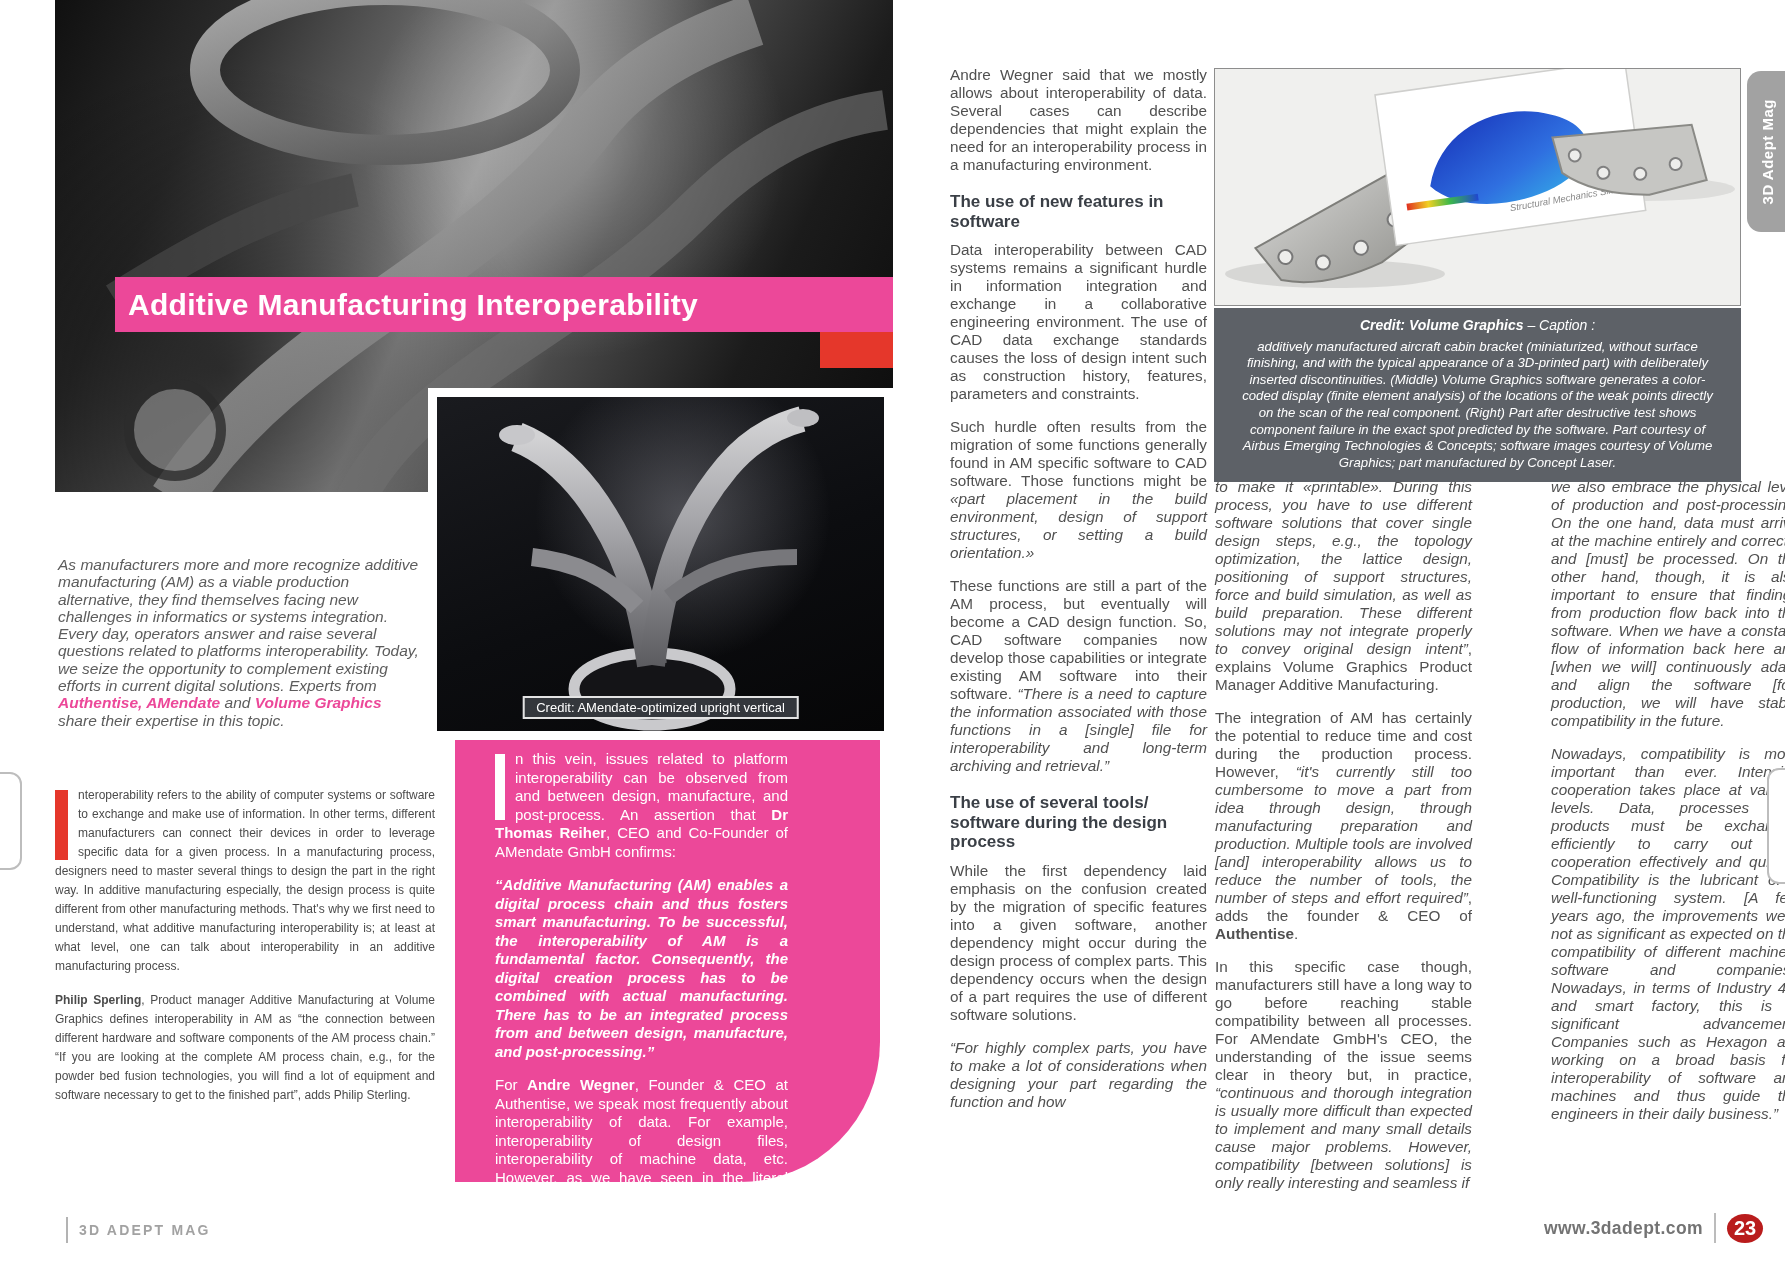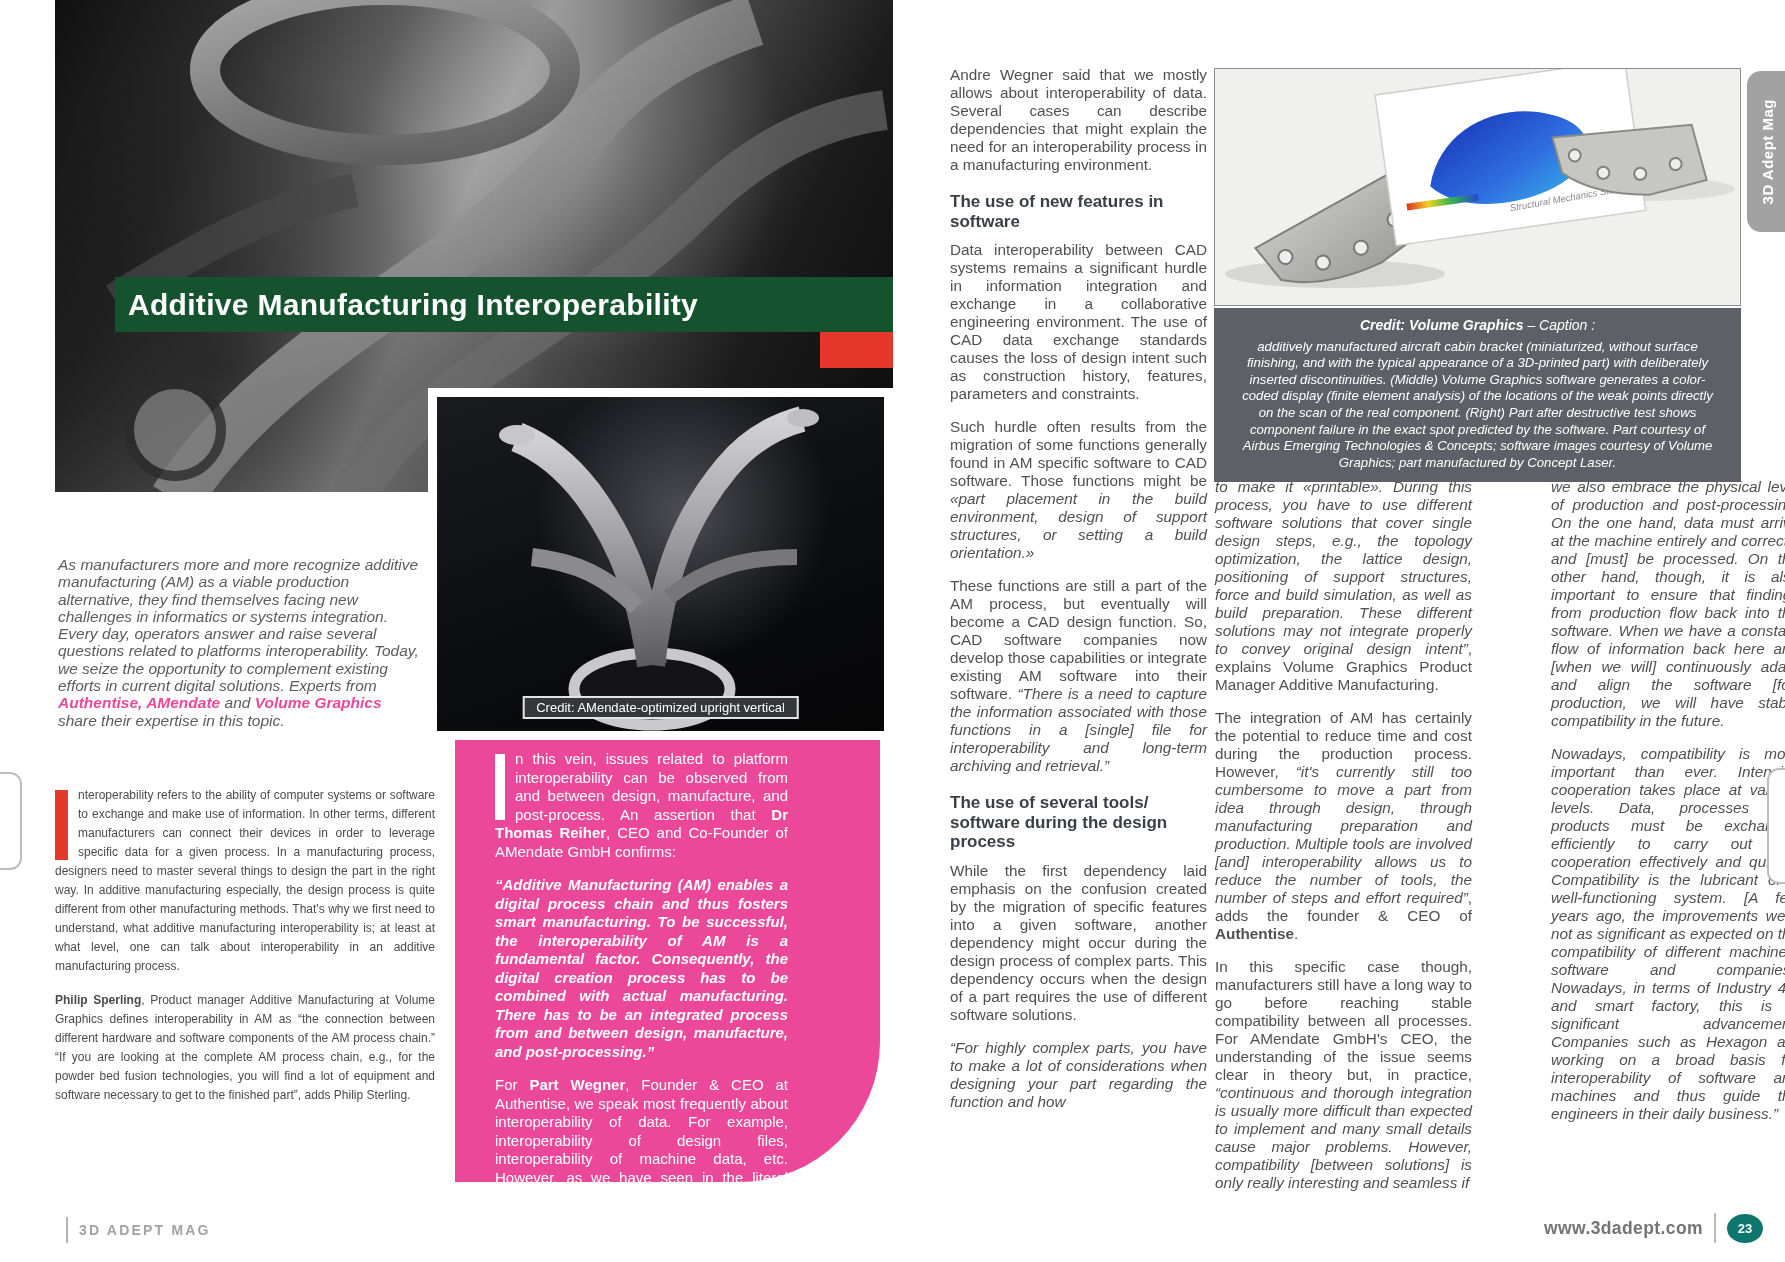--- a/index.html
+++ b/index.html
@@ -6,21 +6,21 @@
   body{font-family:"Liberation Sans",sans-serif;}
   .spread{position:relative;width:1785px;height:1262px;background:#fff;overflow:hidden;}
   .abs{position:absolute;}
 
   
   .main-photo{left:55px;top:0;width:838px;height:492px;
     background:
       radial-gradient(circle at 62% 30%, rgba(255,255,255,.28), rgba(255,255,255,0) 34%),
       radial-gradient(circle at 20% 75%, rgba(0,0,0,.5), rgba(0,0,0,0) 40%),
       linear-gradient(115deg,#101010 0%,#2b2b2b 18%,#5b5b5b 33%,#929292 47%,#4a4a4a 62%,#1b1b1b 80%,#0b0b0b 100%);}
-  .banner-bar{left:115px;top:277px;width:778px;height:55px;background:#14532d;z-index:3;
+  .banner-bar{left:115px;top:277px;width:778px;height:55px;background:#ec4899;z-index:3;
     color:#fff;font-weight:bold;font-size:30px;line-height:55px;padding-left:13px;box-sizing:border-box;letter-spacing:.3px;white-space:nowrap;}
   .banner-end{left:820px;top:277px;width:73px;height:91px;background:#e5372b;z-index:2;}
   .photo2{left:428px;top:388px;width:465px;height:352px;border:9px solid #ffffff;box-sizing:border-box;z-index:4;
     background:
       radial-gradient(circle at 55% 35%, rgba(190,190,200,.35), rgba(0,0,0,0) 45%),
       linear-gradient(160deg,#1a1b1f 0%,#0c0d10 55%,#060607 100%);}
   .credit-bar{position:absolute;left:50%;bottom:12px;transform:translateX(-50%);
     background:#34373c;border:2px solid #e3e3e3;color:#fff;font-size:13px;line-height:17px;
     padding:1px 12px;white-space:nowrap;}
 
@@ -60,21 +60,21 @@
   .edge-tab{background:#fff;border:2px solid #bdbdbd;border-radius:12px;z-index:5;}
   .edge-tab.left{left:-20px;top:772px;width:38px;height:94px;}
   .edge-tab.right{left:1767px;top:768px;width:38px;height:112px;}
 
   .footer-left{left:66px;top:1214px;display:flex;align-items:center;height:32px;}
   .fl-bar{width:2px;height:26px;background:#b3b3b3;margin-right:11px;}
   .fl-text{color:#a2a2a2;font-weight:bold;font-size:14px;letter-spacing:2.2px;}
   .footer-right{right:22px;top:1210px;display:flex;align-items:center;height:36px;}
   .fr-site{color:#737373;font-weight:bold;font-size:17.5px;letter-spacing:.4px;}
   .fr-div{width:2px;height:30px;background:#bcbcbc;margin:0 11px;}
-  .fr-badge{width:36px;height:29px;border-radius:50%;background:#0f766e;color:#fff;font-weight:bold;font-size:13px;
+  .fr-badge{width:36px;height:29px;border-radius:50%;background:#b91c1c;color:#fff;font-weight:bold;font-size:20px;
     display:flex;align-items:center;justify-content:center;}
 </style>
 </head>
 <body>
 
 <div class="spread">
 
   <div class="abs main-photo">
     <svg width="838" height="492" viewBox="0 0 838 492">
       <defs>
@@ -122,21 +122,21 @@
   </div>
 
   <div class="abs col col1">
     <p><span class="dropcap"></span><span>nteroperability refers to the ability of computer systems or software to exchange and make use of information. In other terms, different manufacturers can connect their devices in order to leverage specific data for a given process. In a manufacturing process, designers need to master several things to design the part in the right way. In additive manufacturing especially, the design process is quite different from other manufacturing methods. That's why we first need to understand, what additive manufacturing interoperability is; at least at what level, one can talk about interoperability in an additive manufacturing process.</span></p>
     <p><b>Philip Sperling</b><span>, Product manager Additive Manufacturing at Volume Graphics defines interoperability in AM as “the connection between different hardware and software components of the AM process chain.” “If you are looking at the complete AM process chain, e.g., for the powder bed fusion technologies, you will find a lot of equipment and software necessary to get to the finished part”, adds Philip Sterling.</span></p>
   </div>
 
   <div class="abs darkbox">
     <p><span class="dropcap white"></span><span>n this vein, issues related to platform interoperability can be observed from and between design, manufacture, and post-process. An assertion that </span><b>Dr Thomas Reiher</b><span>, CEO and Co-Founder of AMendate GmbH confirms:</span></p>
     <p class="db-quote">“Additive Manufacturing (AM) enables a digital process chain and thus fosters smart manufacturing. To be successful, the interoperability of AM is a fundamental factor. Consequently, the digital creation process has to be combined with actual manufacturing. There has to be an integrated process from and between design, manufacture, and post-processing.”</p>
-    <p><span>For </span><b>Part Wegner</b><span>, Founder &amp; CEO at Authentise, we speak most frequently about interoperability of data. For example, interoperability of design files, interoperability of machine data, etc. However, as we have seen in the literal definition, he laid emphasis on the fact that the term goes beyond the software level and can be studied in other fields.</span></p>
+    <p><span>For </span><b>Andre Wegner</b><span>, Founder &amp; CEO at Authentise, we speak most frequently about interoperability of data. For example, interoperability of design files, interoperability of machine data, etc. However, as we have seen in the literal definition, he laid emphasis on the fact that the term goes beyond the software level and can be studied in other fields.</span></p>
   </div>
 
   <div class="abs figure">
     <div class="fig-img">
       <svg width="525" height="236" viewBox="0 0 525 236">
         <defs>
           <linearGradient id="sil2" x1="0" y1="0" x2="1" y2="1">
             <stop offset="0" stop-color="#d4d4d2"></stop>
               <stop offset="1" stop-color="#93938f"></stop>
           </linearGradient>

